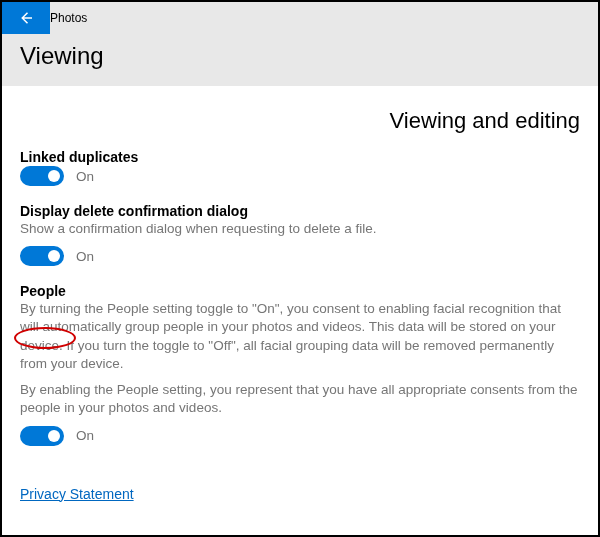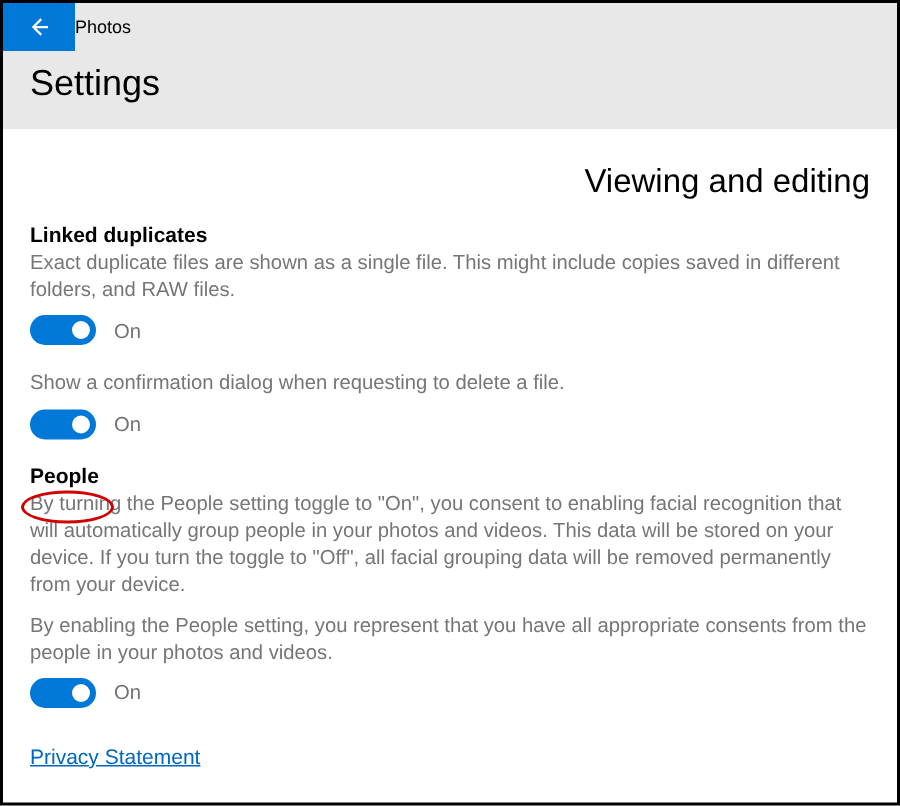--- a/index.html
+++ b/index.html
@@ -86,21 +86,21 @@
     top: 4px;
     right: 4px;
   }
   .toggle-state { font-size: 13.5px; color: #737373; }
   .privacy-link {
     color: #0067c0;
     font-size: 14px;
     text-decoration: underline;
     cursor: pointer;
     display: inline-block;
-    margin-top: 8px;
+    margin-top: 24px;
   }
   .highlight-ellipse {
     position: absolute;
     border: 2px solid #d00000;
     border-radius: 50%;
     pointer-events: none;
   }
 </style>
 </head>
 <body>
@@ -108,36 +108,36 @@
 <div class="titlebar">
   <div class="back-btn">
     <svg viewBox="0 0 24 24">
         <path d="M14 5l-7 7 7 7M7 12h13"></path>
       </svg>
   </div>
   <div class="app-title">Photos</div>
 </div>
 
 <div class="page-header">
-  <h1>Settings</h1>
+  <h1>Viewing</h1>
 </div>
 
 <div class="content">
   <div class="section-title">Viewing and editing</div>
 
   <div class="setting">
     <span class="setting-label">Linked duplicates</span>
-    <div class="setting-desc">Exact duplicate files are shown as a single file. This might include copies saved in different folders, and RAW files.</div>
     <div class="toggle-row">
       <div class="toggle"></div>
       <span class="toggle-state">On</span>
     </div>
   </div>
 
   <div class="setting">
+    <span class="setting-label">Display delete confirmation dialog</span>
     <div class="setting-desc">Show a confirmation dialog when requesting to delete a file.</div>
     <div class="toggle-row">
       <div class="toggle"></div>
       <span class="toggle-state">On</span>
     </div>
   </div>
 
   <div class="setting">
     <span class="setting-label">People</span>
     <div class="setting-desc">By turning the People setting toggle to "On", you consent to enabling facial recognition that will automatically group people in your photos and videos. This data will be stored on your device. If you turn the toggle to "Off", all facial grouping data will be removed permanently from your device.</div>

